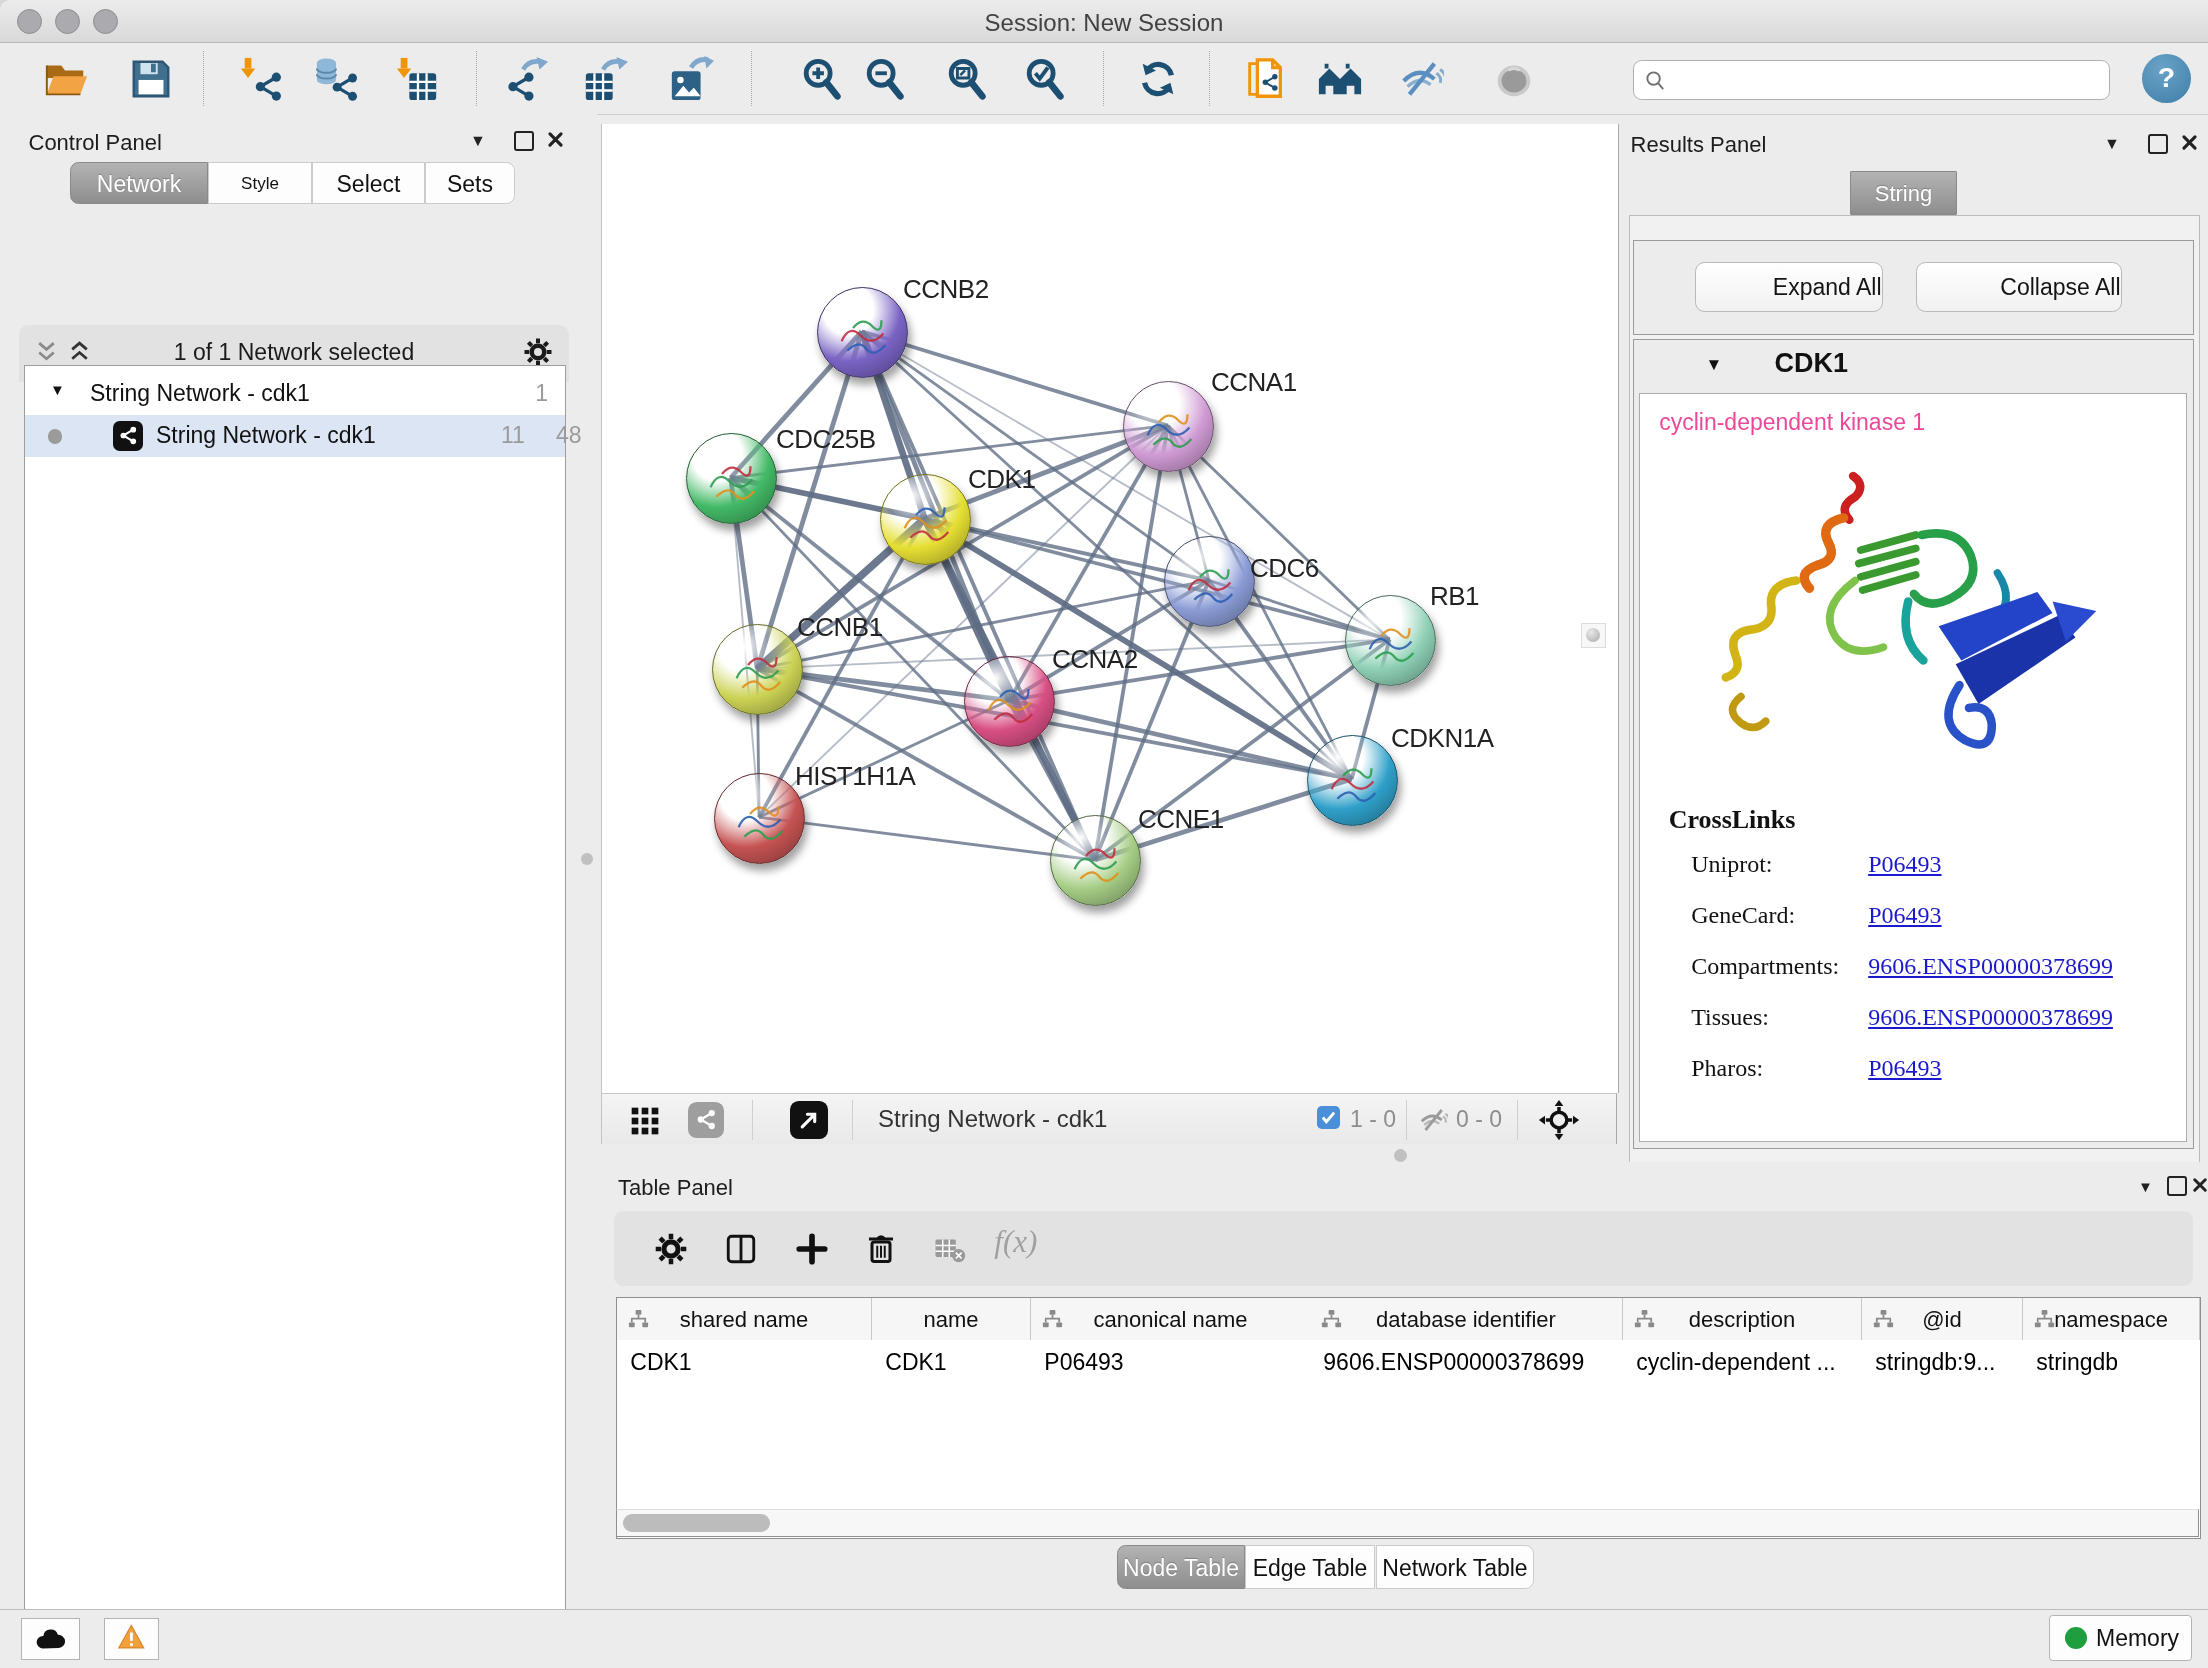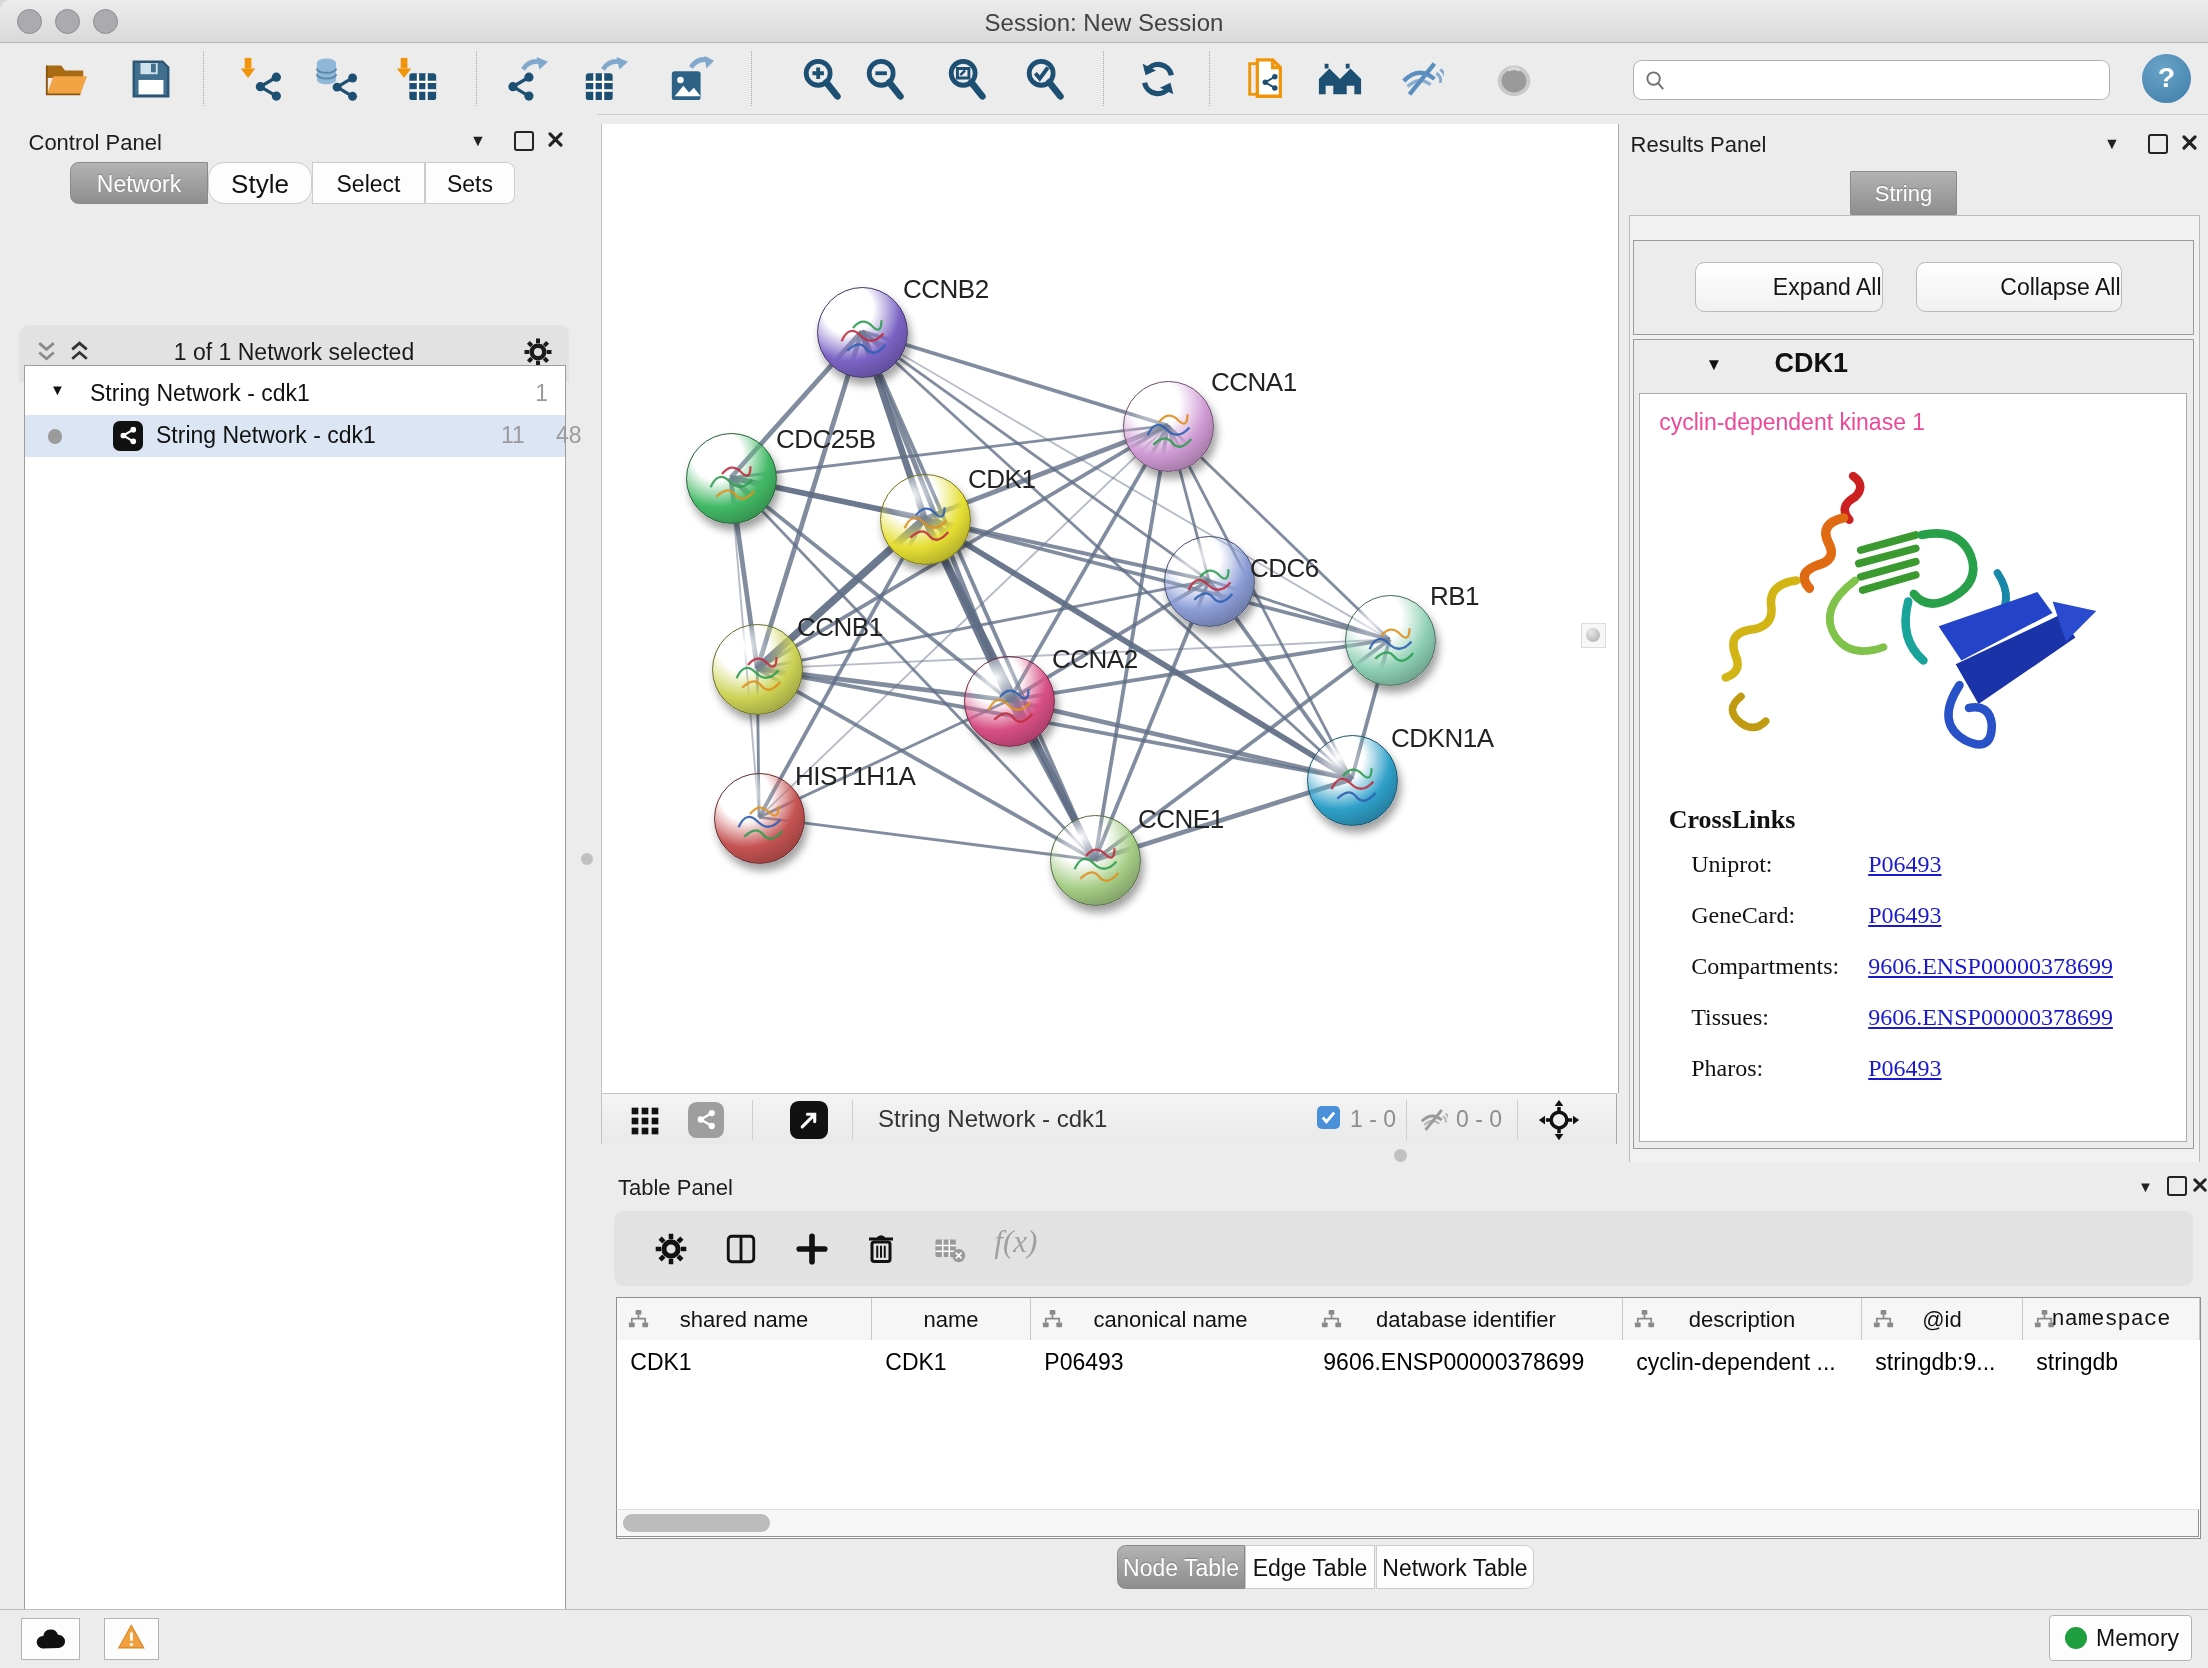--- a/index.html
+++ b/index.html
@@ -261,21 +261,21 @@
 
   <div class="abs" style="left:0;top:114px;width:597px;height:1495px;background:#ececec;">
     <div class="abs ptitle" style="left:28.5px;top:16px">Control Panel</div>
     <div class="abs" style="left:470px;top:18px;font-size:16px;color:#222">▼</div>
     <div class="abs sqbox" style="left:514px;top:17px"></div>
     <svg class="abs" style="left:546px;top:16px;color:#222" width="19" height="19" viewBox="0 0 24 24">
         <use href="#i-x"></use>
       </svg>
     <div id="ctl-tabs" class="abs" style="left:70px;top:48px;width:495px;height:42px">
         <div class="tab sel" style="left: 0px; width: 138px; height: 42px; line-height: 42px; font-size: 23px; border-radius: 8.6px 0px 0px 8.6px;">Network</div>
-        <div class="tab" style="left: 138px; width: 104px; height: 42px; line-height: 42px; font-size: 26px; border-radius: 16px;">Style</div>
+        <div class="tab" style="left: 138px; width: 104px; height: 42px; line-height: 42px; font-size: 17px;">Style</div>
         <div class="tab" style="left: 242px; width: 113px; height: 42px; line-height: 42px; font-size: 23px;">Select</div>
         <div class="tab" style="left: 355px; width: 90px; height: 42px; line-height: 42px; font-size: 23px; border-radius: 0px 8.6px 8.6px 0px;">Sets</div>
       </div>
     <div id="ctl-inner" class="abs">
       <svg class="abs" style="left:15px;top:15px;color:#8a8a8a" width="25" height="25" viewBox="0 0 24 24">
           <path d="M5 3 l7 6 7 -6 M5 12 l7 6 7 -6" fill="none" stroke="currentColor" stroke-width="2.6"></path>
         </svg>
       <svg class="abs" style="left:48px;top:15px;color:#333" width="25" height="25" viewBox="0 0 24 24">
           <path d="M5 9 l7 -6 7 6 M5 18 l7 -6 7 6" fill="none" stroke="currentColor" stroke-width="2.6"></path>
         </svg>
@@ -608,21 +608,21 @@
               <use href="#i-tree"></use>
             </svg>
             <div class="thlabel">description</div>
           </div>
           <div class="thcell" style="left: 1245px; width: 161px;">
             <svg width="23" height="23" viewBox="0 0 24 24" style="position: absolute; left: 9.5px; top: 9.5px; color: rgb(138, 138, 138);">
               <use href="#i-tree"></use>
             </svg>
             <div class="thlabel">@id</div>
           </div>
-          <div class="thcell" style="left: 1406px; width: 177px; font-family: Liberation Mono, monospace;">
+          <div class="thcell" style="left: 1406px; width: 177px;">
             <svg width="23" height="23" viewBox="0 0 24 24" style="position: absolute; left: 9.5px; top: 9.5px; color: rgb(138, 138, 138);">
               <use href="#i-tree"></use>
             </svg>
             <div class="thlabel">namespace</div>
           </div>
         </div>
       <div id="tbl-body" class="abs" style="left:0;top:0;width:100%;height:100%">
           <div class="tdcell" style="left: 0px; width: 255px;">CDK1</div>
           <div class="tdcell" style="left: 255px; width: 159px;">CDK1</div>
           <div class="tdcell" style="left: 414px; width: 280px;">P06493</div>

